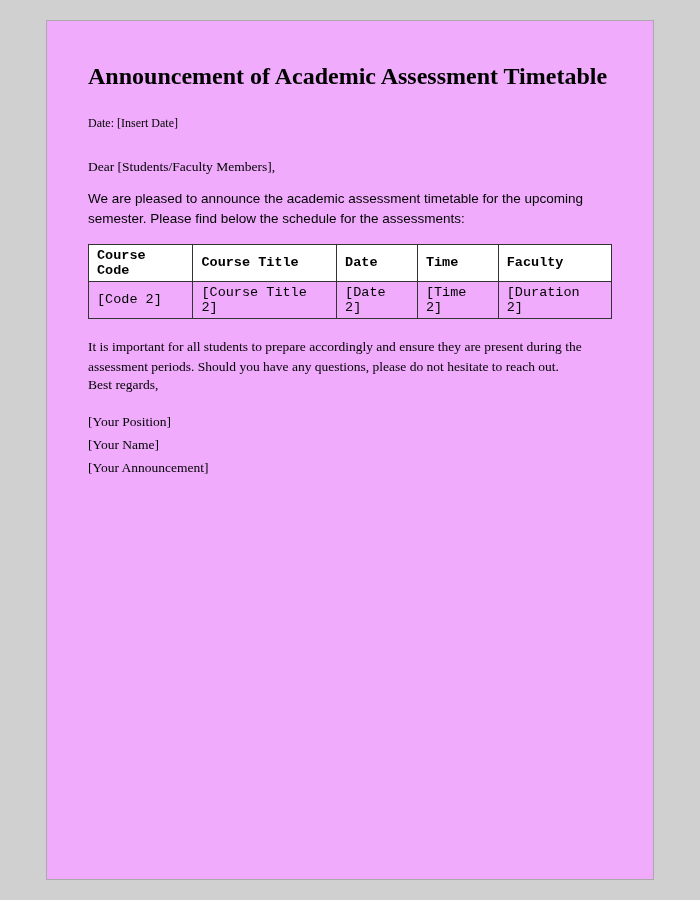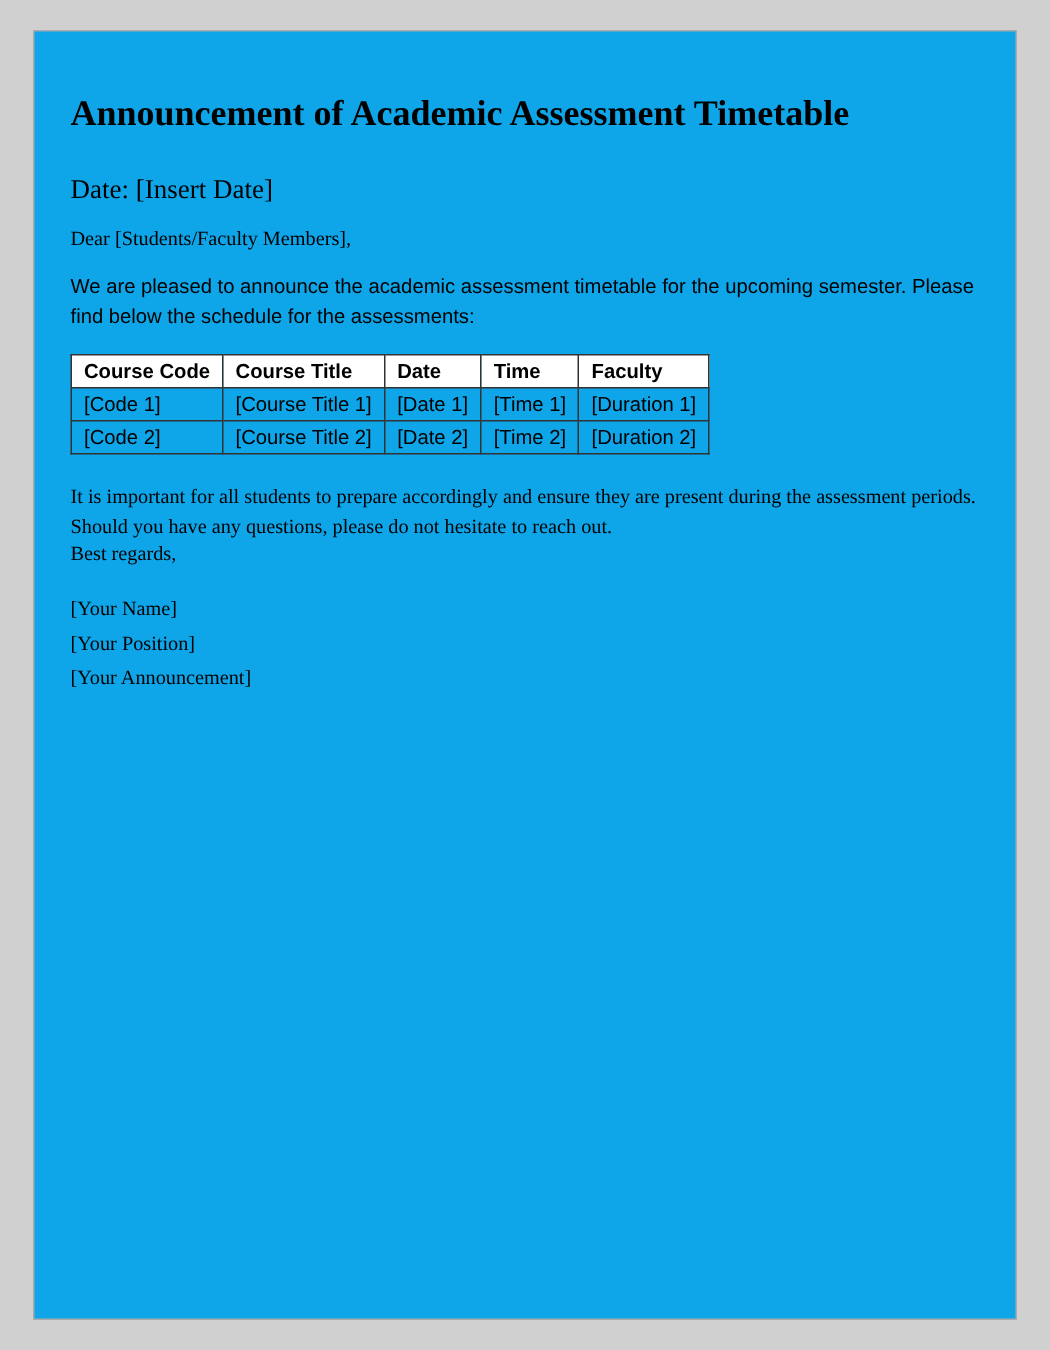--- a/index.html
+++ b/index.html
@@ -12,59 +12,59 @@
       background: #d0d0d0;
       display: flex;
       justify-content: center;
       align-items: flex-start;
       min-height: 900px;
       padding: 20px;
       font-family: 'Times New Roman', Times, serif;
     }
 
     .page-container {
-      width: 656px;
+      width: 608px;
       min-height: 860px;
-      background: #0ea5e9;
+      background: #f0abfc;
       border: 1px solid #aaaaaa;
-      padding: 40px 24px;
+      padding: 40px 41px;
     }
 
     .doc-title {
       font-size: 24px;
       font-weight: bold;
       line-height: 1.3;
       margin-bottom: 24px;
       font-family: 'Times New Roman', Times, serif;
     }
 
     .doc-date {
-      font-size: 18px;
-      margin-bottom: 14px;
+      font-size: 12px;
+      margin-bottom: 28px;
       font-family: 'Times New Roman', Times, serif;
     }
 
     .doc-salutation {
       font-size: 13.5px;
       margin-bottom: 14px;
       font-family: 'Times New Roman', Times, serif;
     }
 
     .doc-intro {
       font-size: 13.5px;
       line-height: 1.5;
       margin-bottom: 14px;
       font-family: Liberation Sans, sans-serif;
     }
 
     .schedule-table {
       border-collapse: collapse;
       margin-bottom: 18px;
       font-size: 13.5px;
-      font-family: Liberation Sans, sans-serif;
+      font-family: Liberation Mono, monospace;
       border-radius: 29px;
     }
 
     .schedule-table th,
     .schedule-table td {
       border: 1px solid #333333;
       padding: 3px 8px;
       text-align: left;
     }
 
@@ -108,40 +108,33 @@
     <thead>
       <tr>
         <th>Course Code</th>
         <th>Course Title</th>
         <th>Date</th>
         <th>Time</th>
         <th>Faculty</th>
       </tr>
     </thead>
     <tbody id="table-body">
-    <tr>
-          <td>[Code 1]</td>
-          <td>[Course Title 1]</td>
-          <td>[Date 1]</td>
-          <td>[Time 1]</td>
-          <td>[Duration 1]</td>
-        </tr>
         <tr>
           <td>[Code 2]</td>
           <td>[Course Title 2]</td>
           <td>[Date 2]</td>
           <td>[Time 2]</td>
           <td>[Duration 2]</td>
         </tr>
       </tbody>
   </table>
 
   <p class="doc-note">It is important for all students to prepare accordingly and ensure they are present during the assessment periods. Should you have any questions, please do not hesitate to reach out.</p>
 
   <p class="doc-closing">Best regards,</p>
 
   <div class="doc-signature">
+    <div>[Your Position]</div>
     <div>[Your Name]</div>
-    <div>[Your Position]</div>
     <div>[Your Announcement]</div>
   </div>
 
 </div>
 
 </body></html>

